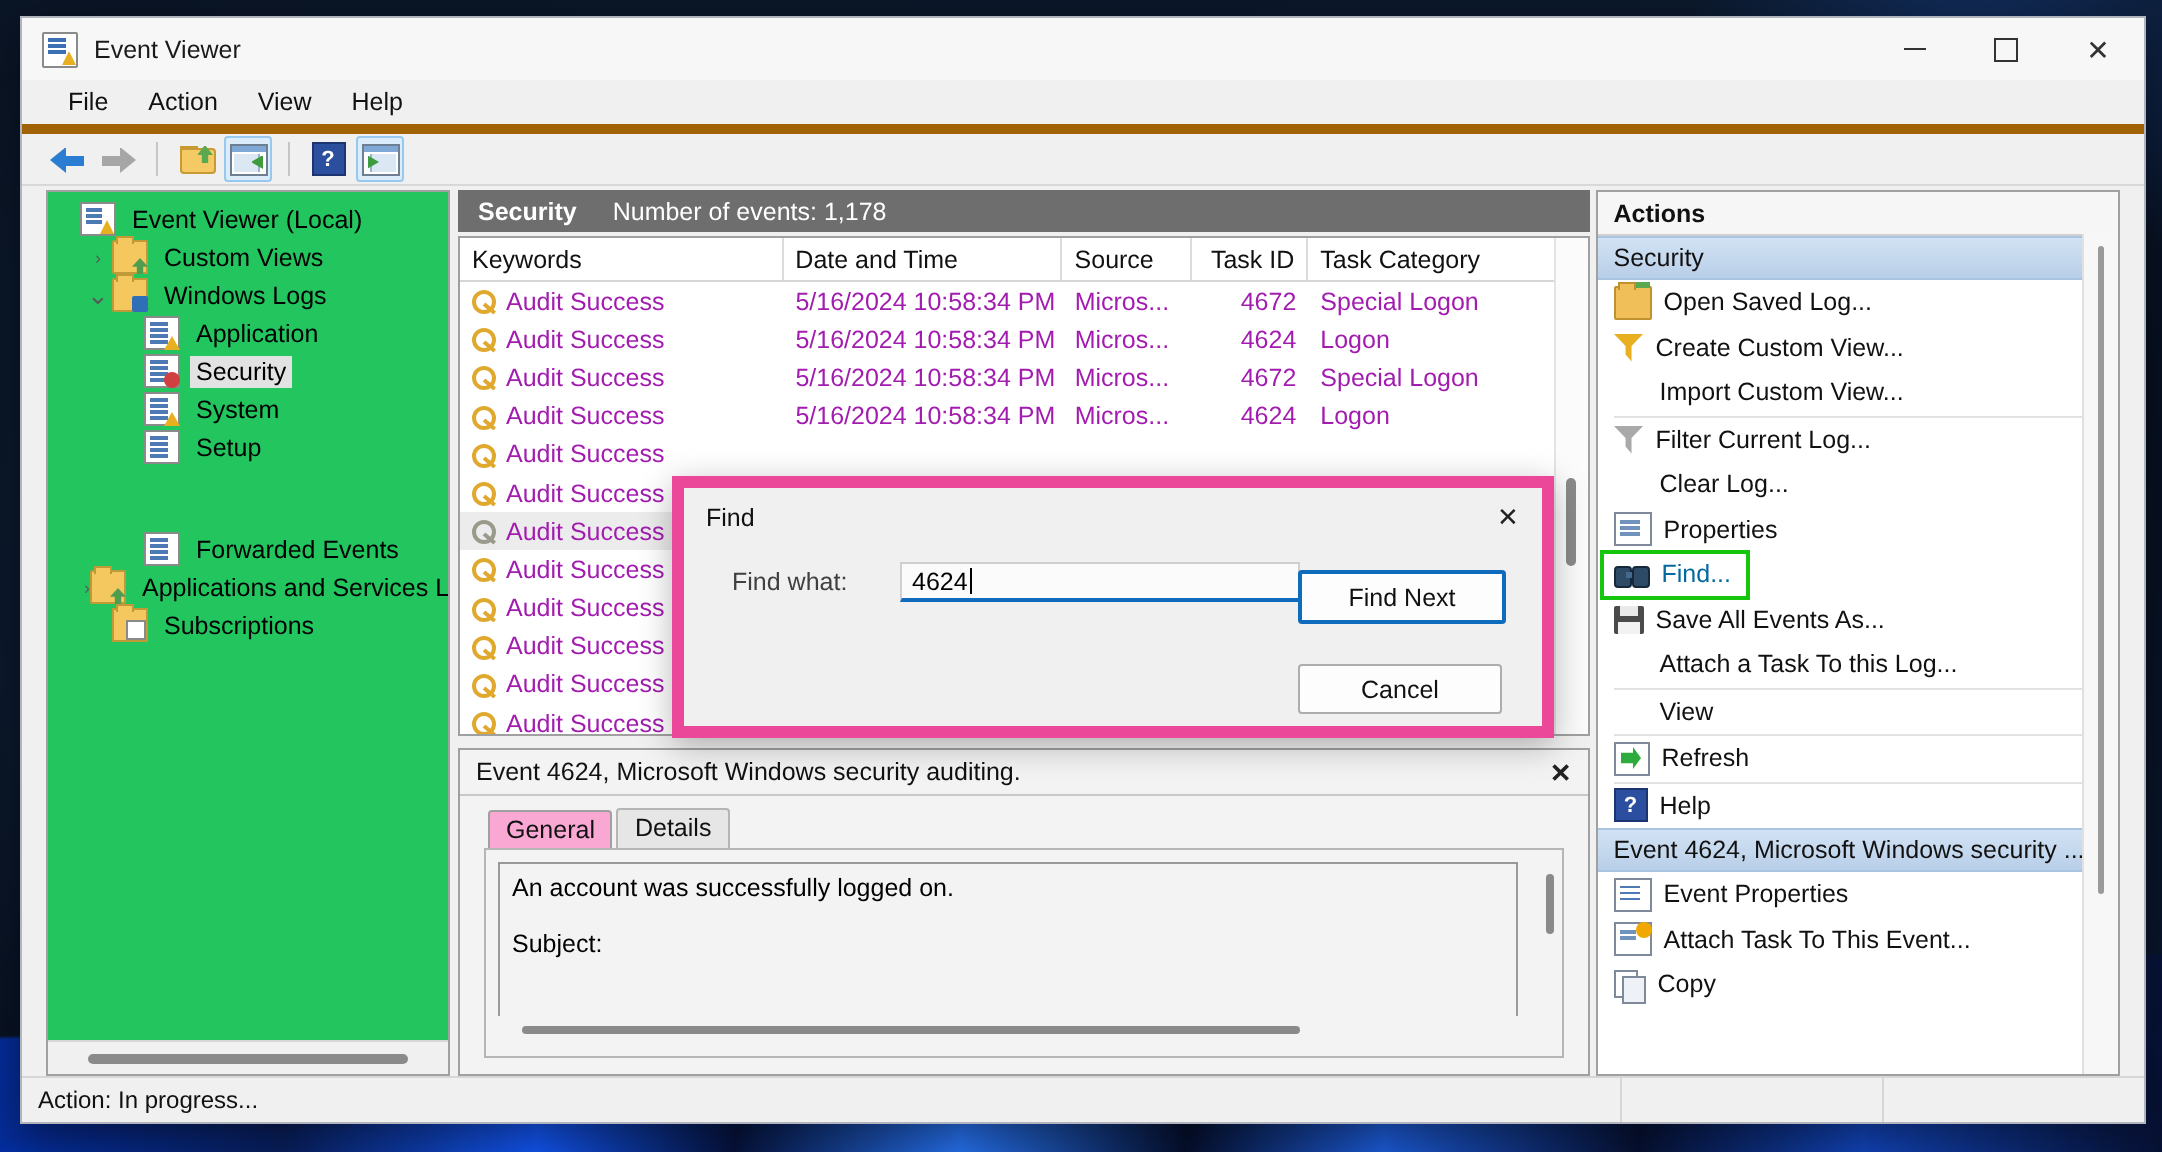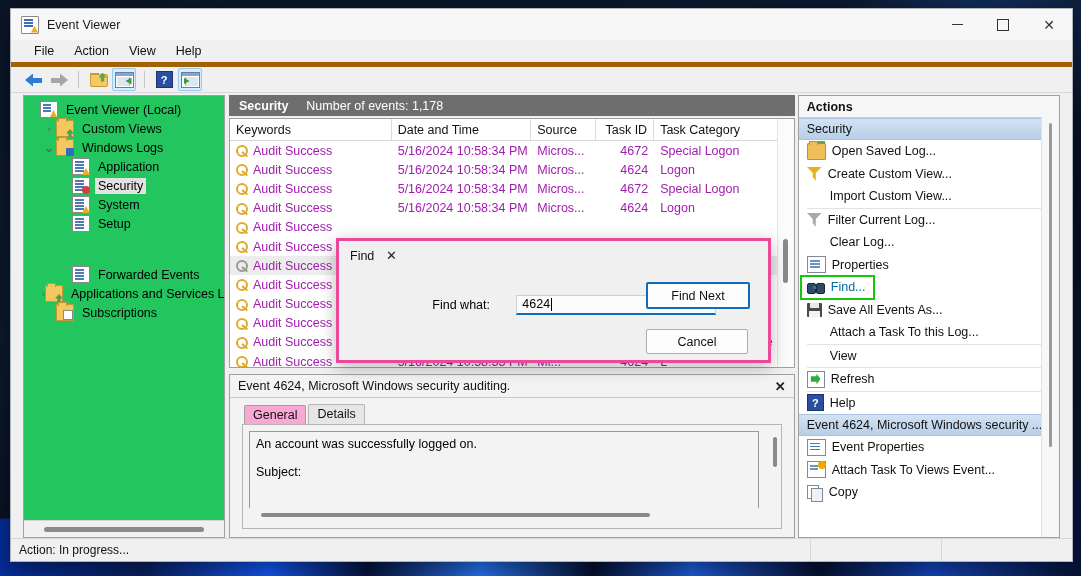--- a/index.html
+++ b/index.html
@@ -268,27 +268,27 @@
     display:flex; align-items:center; font-size:12px; color:#111;
   }
   .statusbar .seg { padding:0 8px; height:100%; display:flex; align-items:center; }
   .statusbar .spacer { flex:1 1 auto; }
   .statusbar .divider { width:1px; height:22px; background:#d6d6d6; }
   .statusbar .pad { width:130px; }
 
   
   .find-dialog {
     position:absolute; left:325px; top:229px; width:429px; height:119px;
-    background:#f0f0f0; border:3px solid #ec4899; box-shadow:0 4px 16px rgba(0,0,0,.28);
-    display:flex; flex-direction:row;
+    background:#f0f0f0; border:6px solid #ec4899; box-shadow:0 4px 16px rgba(0,0,0,.28);
+    display:flex; flex-direction:column;
   }
   .find-title { height:29px; display:flex; align-items:center; padding:0 0 0 11px; font-size:12.5px; color:#111; }
   .find-title .x { margin-left:auto; width:34px; height:29px; display:flex; align-items:center; justify-content:center; font-size:13px; color:#222; }
   .find-row { display:flex; align-items:center; margin-top:8px; padding-left:24px; }
-  .find-label { font-size:12.5px; color:#000000; width:84px; }
+  .find-label { font-size:12.5px; color:#404040; width:84px; }
   .find-input {
     width:200px; height:20px; background:#fbfbfb; border:1px solid #cfcfcf; border-bottom:2px solid #0f6cbd;
     font-size:12.5px; color:#000; padding:0 5px; box-sizing:border-box; display:flex; align-items:center;
   }
   .caret-bar { width:1px; height:13px; background:#000; margin-left:1px; }
   .btn {
     width:100px; height:23px; background:#fdfdfd; border:1px solid #adadad; border-radius:2px;
     font-size:12.5px; color:#111; display:flex; align-items:center; justify-content:center;
   }
   .btn.primary { border:2px solid #0f6cbd; }
@@ -703,21 +703,21 @@
           <div class="grp-header">
             <span>Event 4624, Microsoft Windows security ...</span>
             <span class="caret">▲</span>
           </div>
           <div class="act-item">
             <span class="ai ai-evprops"></span>
             <span class="label">Event Properties</span>
           </div>
           <div class="act-item">
             <span class="ai ai-attach"></span>
-            <span class="label">Attach Task To Views Event...</span>
+            <span class="label">Attach Task To This Event...</span>
           </div>
           <div class="act-item">
             <span class="ai ai-copy">
               <span class="s1"></span>
               <span class="s2"></span>
             </span>
             <span class="label">Copy</span>
             <span class="submenu">▶</span>
           </div>
         </div>

